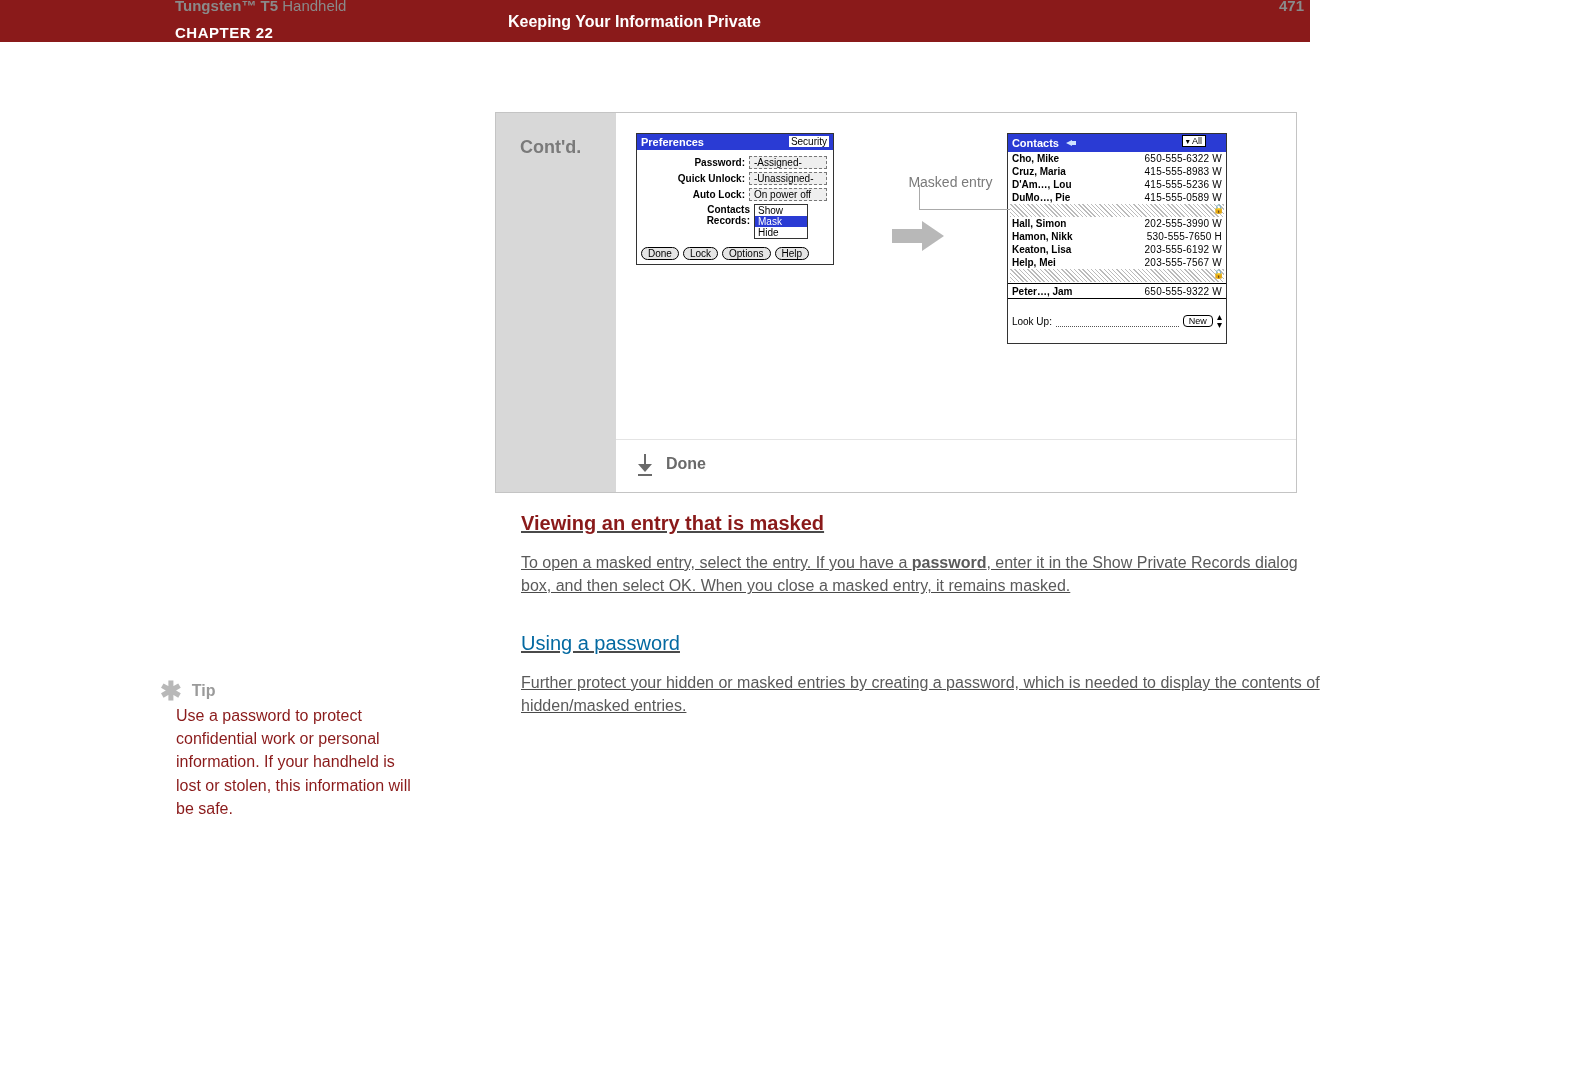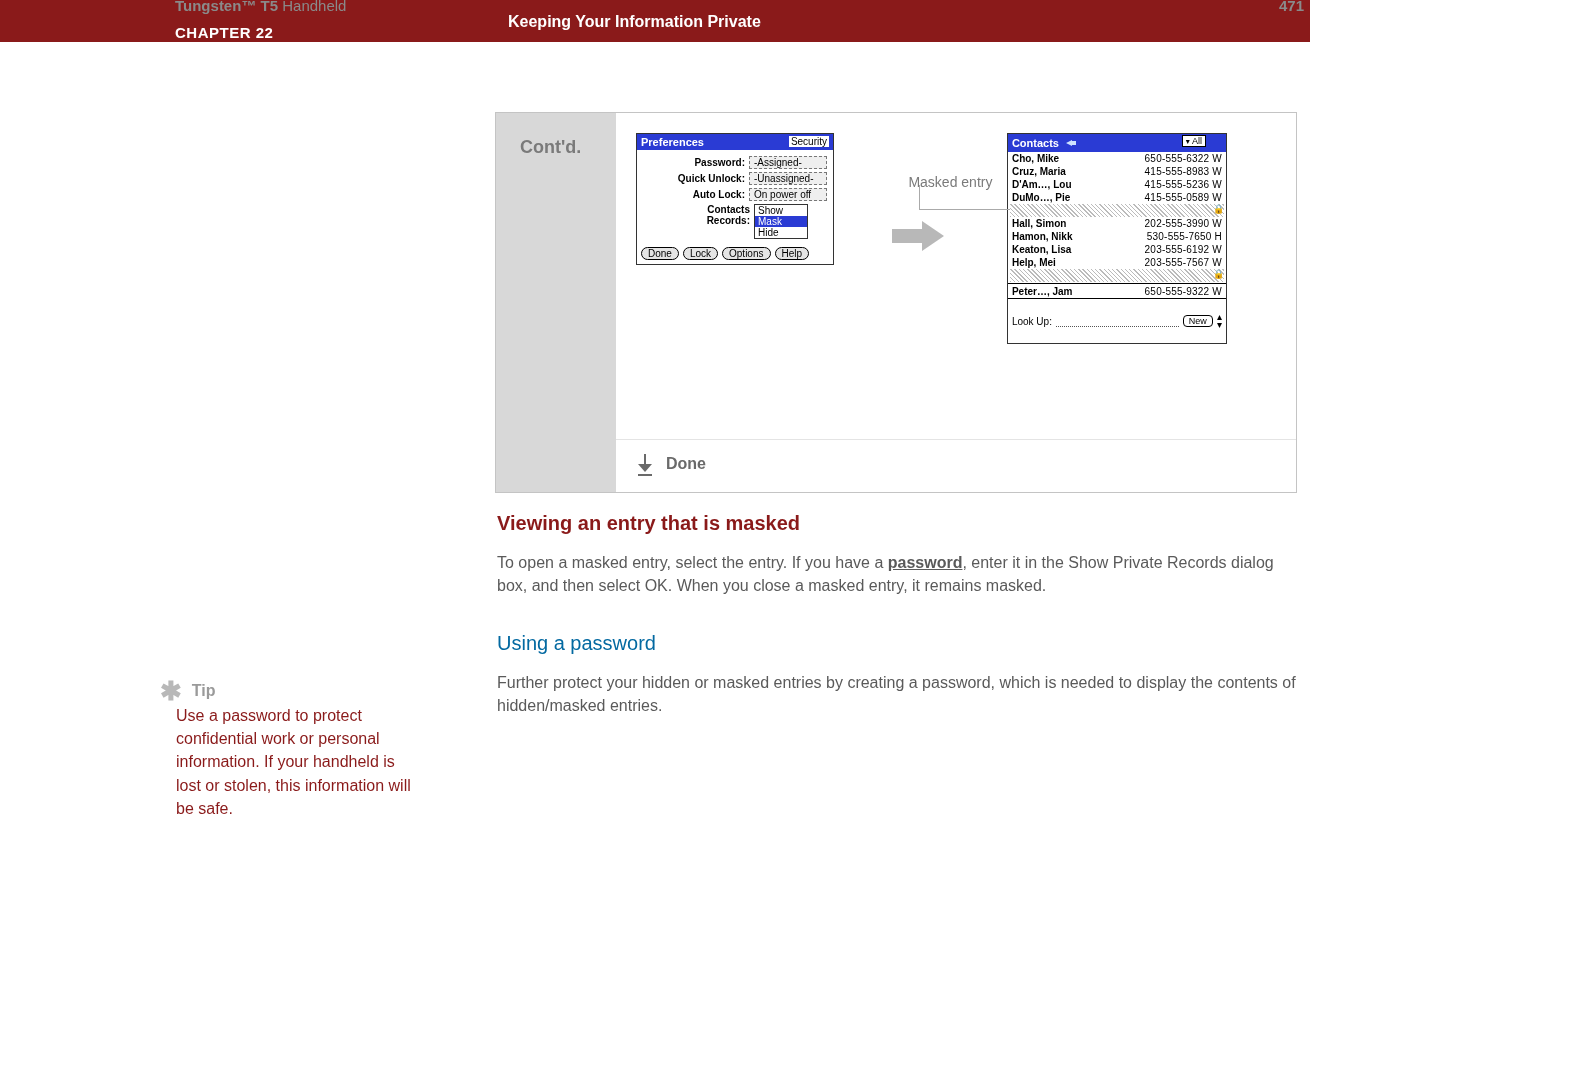--- a/index.html
+++ b/index.html
@@ -277,22 +277,23 @@
   .done-arrow {
     width: 14px; height: 20px; position: relative;
   }
   .done-arrow .line { position:absolute; left:6px; top:0; width:2px; height:14px; background:#6a6a6a;}
   .done-arrow .head { position:absolute; left:0; top:10px; width:0;height:0;
     border-left:7px solid transparent;border-right:7px solid transparent;border-top:8px solid #6a6a6a;}
   .done-arrow .base { position:absolute; left:0; top:20px; width:14px; height:2px; background:#6a6a6a;}
 
   .body-text {
     position: absolute;
-    left: 497px;
+    left: 521px;
     width: 800px;
+    text-decoration: underline;
   }
   .h-red {
     color: #8a1a1a;
     font-weight: bold;
     font-size: 20px;
     margin: 0 0 8px 0;
   }
   .h-grey {
     color: #0369a1;
     font-size: 20px;

